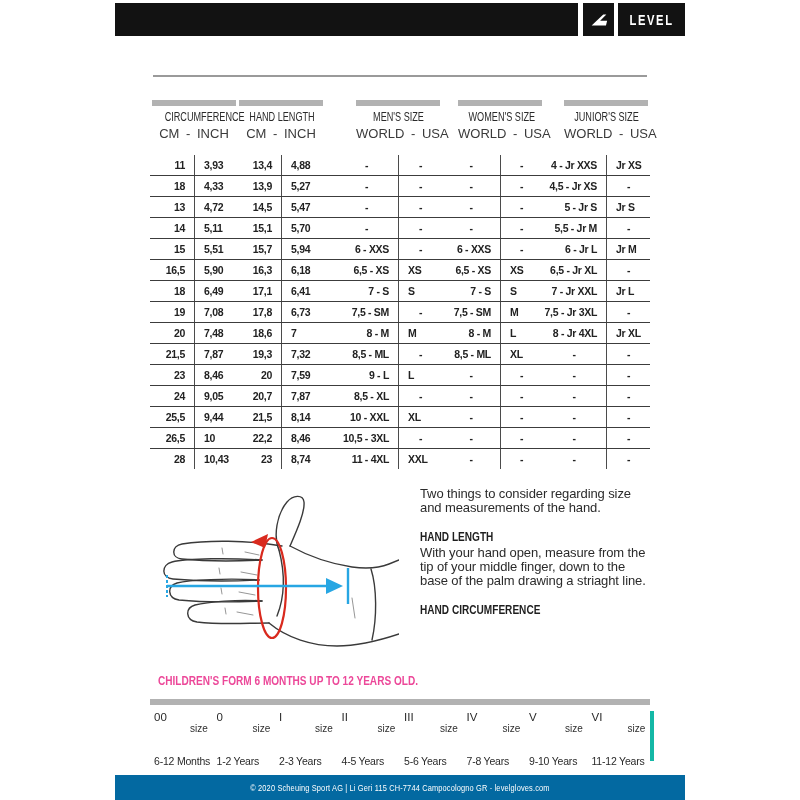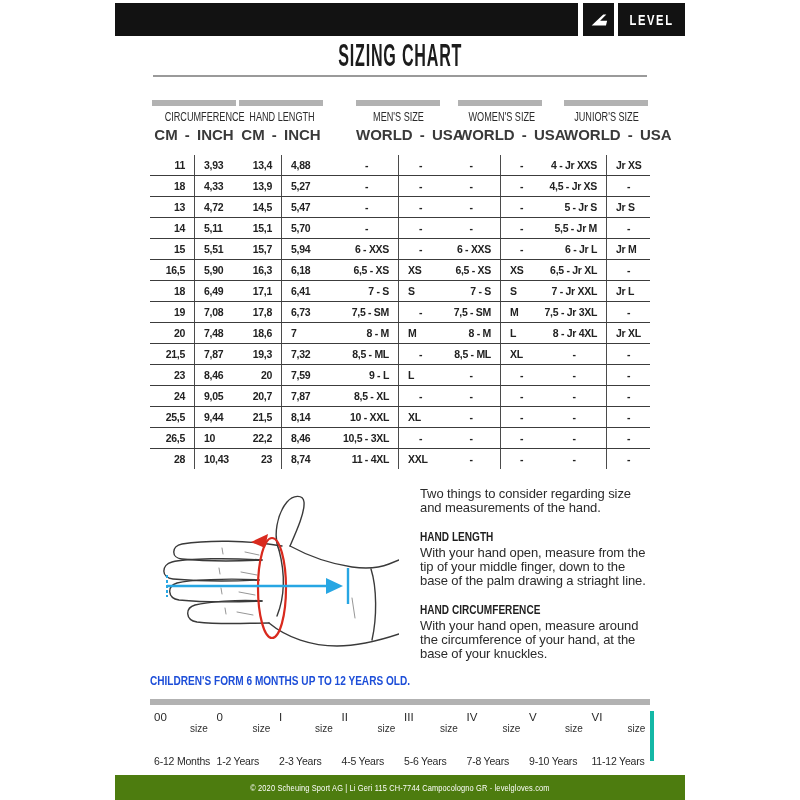--- a/index.html
+++ b/index.html
@@ -22,21 +22,21 @@
   .cond-c{display:inline-block;transform:scaleX(0.52);letter-spacing:1.5px;white-space:nowrap;}
   .title-rule{position:absolute;top:75px;left:38px;width:494px;height:2px;background:#9a9a9a;}
 
   
   .thead{position:absolute;top:100px;left:35px;width:500px;height:45px;}
   .group{position:absolute;width:84px;text-align:center;}
   .g1{left:2px;}.g2{left:89px;}.g3{left:206px;}.g4{left:308px;}.g5{left:414px;}
   .gbar{height:6px;background:#b2b2b2;margin-bottom:5px;}
   .gtitle{font-size:12px;font-weight:normal;white-space:nowrap;color:#2a2a2a;line-height:13px;}
   .gtitle span{display:inline-block;transform:scaleX(0.76);}
-  .gsub{font-size:15px;font-weight:bold;color:#3a3a3a;margin-top:2px;white-space:nowrap;word-spacing:3px;text-align:center;}
+  .gsub{font-size:13px;font-weight:normal;color:#3a3a3a;margin-top:2px;white-space:nowrap;word-spacing:3px;text-align:center;}
 
   
   .tbody{position:absolute;top:155px;left:35px;width:500px;}
   .trow{display:grid;grid-template-columns:44px 46px 41px 54px 63px 44px 58px 42px 64px 44px;
         height:21px;box-sizing:border-box;border-bottom:1px solid #3c3c3c;}
   .trow:last-child{border-bottom:none;}
   .c{font-size:10.5px;font-weight:bold;letter-spacing:-0.3px;white-space:nowrap;
      line-height:20px;height:20px;color:#222;}
   .c.r{text-align:right;padding-right:9px;}
   .c.l{text-align:left;padding-left:9px;}
@@ -46,31 +46,31 @@
   
   .hand-fig{position:absolute;top:488px;left:12px;width:272px;height:180px;margin:0;}
 
   
   .notes{position:absolute;top:487px;left:305px;width:232px;}
   .notes p{margin:0;font-size:13px;line-height:14px;color:#2b2b2b;letter-spacing:-0.1px;}
   .nh{margin:15px 0 2px 0;font-size:12px;font-weight:bold;color:#1e1e1e;}
   .cond-l{display:inline-block;transform:scaleX(0.84);transform-origin:left center;white-space:nowrap;}
 
   
-  .children-h{position:absolute;top:674px;left:35px;margin:0;font-size:12px;font-weight:bold;color:#1d4ed8;}
+  .children-h{position:absolute;top:674px;left:43px;margin:0;font-size:12px;font-weight:bold;color:#ec4899;}
   .children-bar{position:absolute;top:699px;left:35px;width:500px;height:6px;background:#b2b2b2;}
   .children-grid{position:absolute;top:711px;left:35px;width:500px;height:50px;
                  display:grid;grid-template-columns:repeat(8,1fr);border-right:4px solid #14b8a6;}
   .ccol{padding-left:4px;}
   .ccode{display:block;font-size:11.5px;color:#2a2a2a;line-height:12px;}
   .clabel{display:block;font-size:10px;color:#2f2f2f;line-height:12px;padding-left:36px;}
   .cage{display:block;font-size:10.5px;color:#2a2a2a;margin-top:20px;white-space:nowrap;letter-spacing:-0.2px;}
 
   
-  .footer{position:absolute;left:0;top:775px;width:570px;height:25px;background:#4d7c0f;
+  .footer{position:absolute;left:0;top:775px;width:570px;height:25px;background:#0369a1;
           text-align:center;}
   .footer span{display:inline-block;transform:scaleX(0.78);color:#fff;font-size:9.5px;
                line-height:25px;white-space:nowrap;letter-spacing:0.2px;}
 </style>
 </head>
 <body>
 
 <div class="page">
   <div class="content">
 
@@ -79,23 +79,20 @@
       <div class="logo-box logo-icon-box">
         <svg width="24" height="22" viewBox="0 0 31 28" aria-hidden="true">
           <path d="M6 21 L21 7 L25 7 L17 15 L26 15 L24.5 21 Z" fill="#ffffff"></path>
         </svg>
       </div>
       <div class="logo-box logo-text-box">
         <span class="logo-word">LEVEL</span>
       </div>
     </header>
 
-    <h1 class="title">
-      <span class="cond-c">SIZING CHART</span>
-    </h1>
     <div class="title-rule"></div>
 
     <div class="thead">
       <div class="group g1">
         <div class="gbar"></div>
         <div class="gtitle"><span>CIRCUMFERENCE</span></div>
         <div class="gsub">CM - INCH</div>
       </div>
       <div class="group g2">
         <div class="gbar"></div>
@@ -349,21 +346,20 @@
 
     <div class="notes">
       <p class="intro">Two things to consider regarding size and measurements of the hand.</p>
       <h3 class="nh">
         <span class="cond-l">HAND LENGTH</span>
       </h3>
       <p>With your hand open, measure from the tip of your middle finger, down to the base of the palm drawing a striaght line.</p>
       <h3 class="nh">
         <span class="cond-l">HAND CIRCUMFERENCE</span>
       </h3>
-      <p>With your hand open, measure around the circumference of your hand, at the base of your knuckles.</p>
     </div>
 
     <h2 class="children-h">
       <span class="cond-l">CHILDREN'S FORM 6 MONTHS UP TO 12 YEARS OLD.</span>
     </h2>
     <div class="children-bar"></div>
     <div class="children-grid">
         <div class="ccol">
           <span class="ccode">00</span>
           <span class="clabel">size</span>

